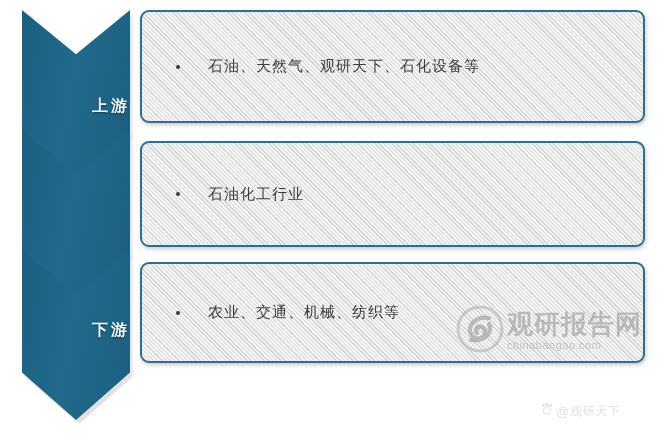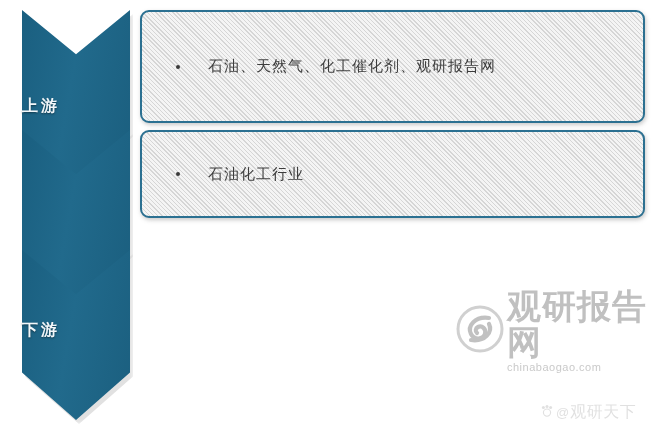--- a/index.html
+++ b/index.html
@@ -49,21 +49,21 @@
   .chev2 { top: 130px; height: 170px; }
   .chev3 { top: 250px; height: 170px; }
   .chev1s { top: 14px; height: 170px; }
   .chev2s { top: 134px; height: 170px; }
   .chev3s { top: 254px; height: 170px; }
 
   .chev-label {
     position: absolute;
     left: 22px;
     width: 108px;
-    text-align: left;
+    text-align: right;
     color: #f2f7fa;
     font-size: 16px;
     font-weight: bold;
     letter-spacing: 3px;
     font-family: "Liberation Serif", "DejaVu Serif", serif;
     text-shadow: 0 1px 2px rgba(0,0,0,.45);
     pointer-events: none;
   }
   .lab1 { top: 96px; }
   .lab2 { top: 216px; }
@@ -82,21 +82,21 @@
       repeating-linear-gradient(45deg,
         rgba(255,255,255,0) 0px,
         rgba(255,255,255,0) 2px,
         rgba(168,168,168,.40) 2px,
         rgba(168,168,168,.40) 3px);
     box-shadow: 1px 2px 4px rgba(120,120,120,.40);
     display: flex;
     align-items: center;
   }
   .box1 { top: 10px;  height: 113px; }
-  .box2 { top: 130px; height: 88px; }
+  .box2 { top: 141px; height: 106px; }
   .box3 { top: 262px; height: 101px; }
 
   .bullet-row {
     display: flex;
     align-items: center;
     padding-left: 34px;
   }
   .bullet-dot {
     width: 4px;
     height: 4px;
@@ -126,21 +126,21 @@
     pointer-events: none;
   }
   .wm-logo { flex: 0 0 auto; }
   .wm-texts {
     margin-left: 2px;
     display: flex;
     flex-direction: column;
     justify-content: center;
   }
   .wm-cn {
-    font-size: 34px;
+    font-size: 26px;
     font-weight: bold;
     color: #9a9a9a;
     letter-spacing: 1px;
     line-height: 1.05;
     font-family: "DejaVu Sans", sans-serif;
   }
   .wm-en {
     font-size: 11px;
     color: #a8a8a8;
     letter-spacing: .5px;
@@ -158,21 +158,21 @@
     pointer-events: none;
   }
   .attr-paw { flex: 0 0 auto; margin-right: 2px; }
   .attr-at {
     font-size: 13px;
     color: #9a9a9a;
     margin-right: 1px;
     font-family: "Liberation Sans", sans-serif;
   }
   .attr-text {
-    font-size: 16px;
+    font-size: 12px;
     color: #9a9a9a;
     letter-spacing: .5px;
     font-family: "DejaVu Sans", sans-serif;
   }
 </style>
 </head>
 <body>
 
 <div id="canvas">
 
@@ -187,31 +187,37 @@
     <div class="chevron-shadow chev3s"></div>
     <div class="chevron chev3"></div>
 
     <div class="chev-label lab1">上游</div>
     <div class="chev-label lab3">下游</div>
   </div>
 
   <div class="content-box box1">
     <div class="bullet-row">
       <span class="bullet-dot"></span>
-      <span class="bullet-text">石油、天然气、化工催化剂、观研报告网</span>
+      <span class="bullet-text">石油、天然气、观研天下、石化设备等</span>
     </div>
   </div>
 
   <div class="content-box box2">
     <div class="bullet-row">
       <span class="bullet-dot"></span>
       <span class="bullet-text">石油化工行业</span>
     </div>
   </div>
 
+  <div class="content-box box3">
+    <div class="bullet-row">
+      <span class="bullet-dot"></span>
+      <span class="bullet-text">农业、交通、机械、纺织等</span>
+    </div>
+  </div>
 
   <div class="watermark">
     <span class="wm-logo">
       <svg width="50" height="50" viewBox="0 0 50 50">
         <circle cx="25" cy="25" r="22" fill="none" stroke="#b4b4b4" stroke-width="3"></circle>
         <path d="M34 14 C20 12, 12 22, 16 30 C19 36, 28 36, 30 30 C31.5 25, 27 21, 23 23
                  C20.5 24.2, 20 27.5, 22 29" fill="none" stroke="#9c9c9c" stroke-width="4.2" stroke-linecap="round"></path>
         <path d="M16 36 C30 38, 38 28, 34 20" fill="none" stroke="#9c9c9c" stroke-width="4.2" stroke-linecap="round"></path>
       </svg>
     </span>

